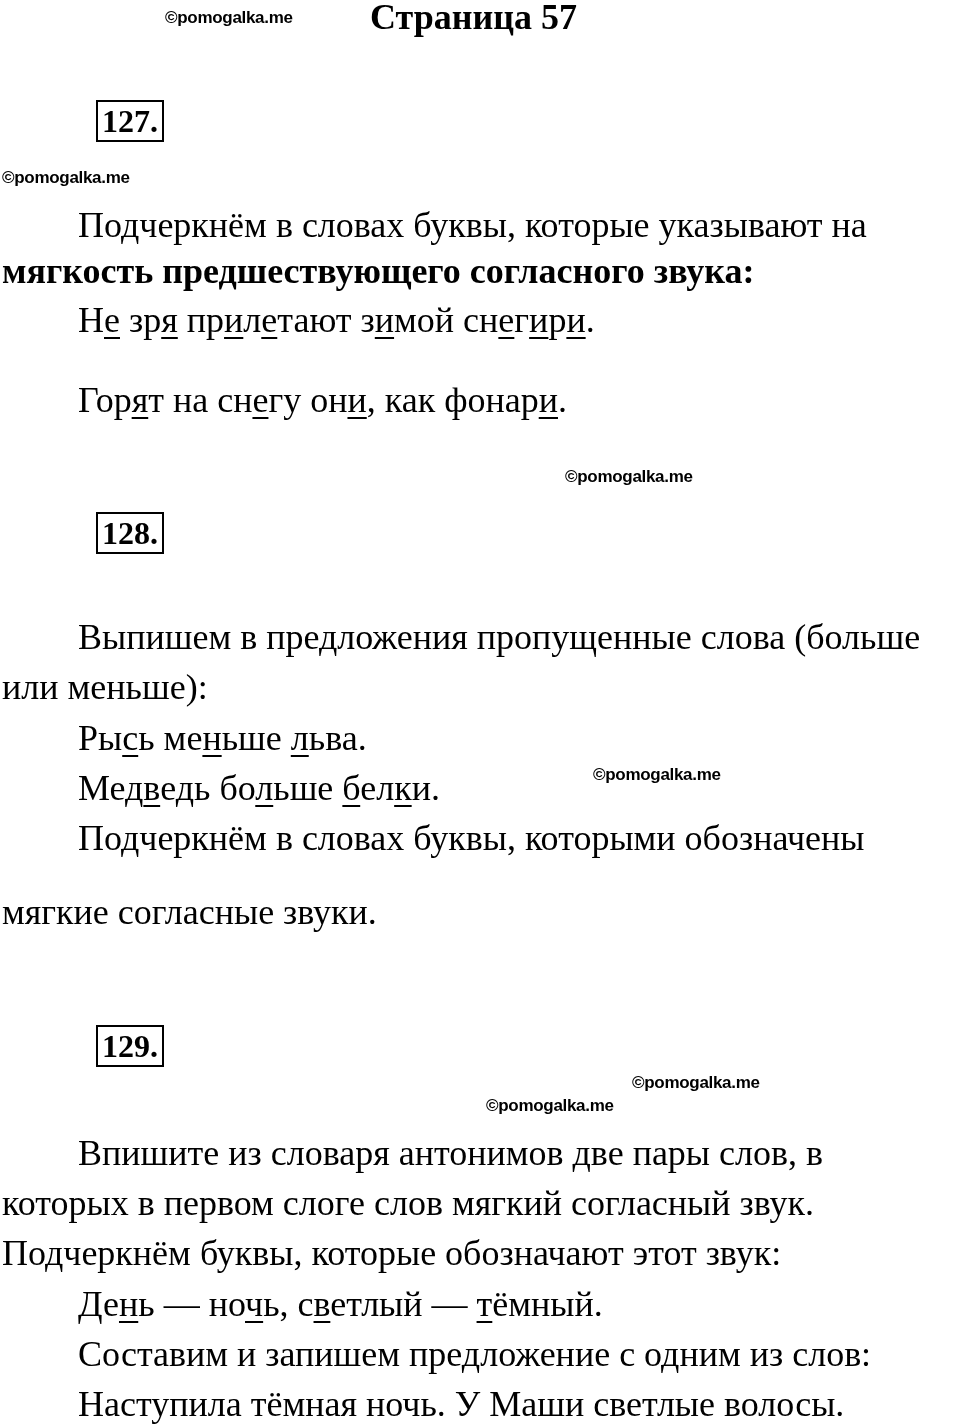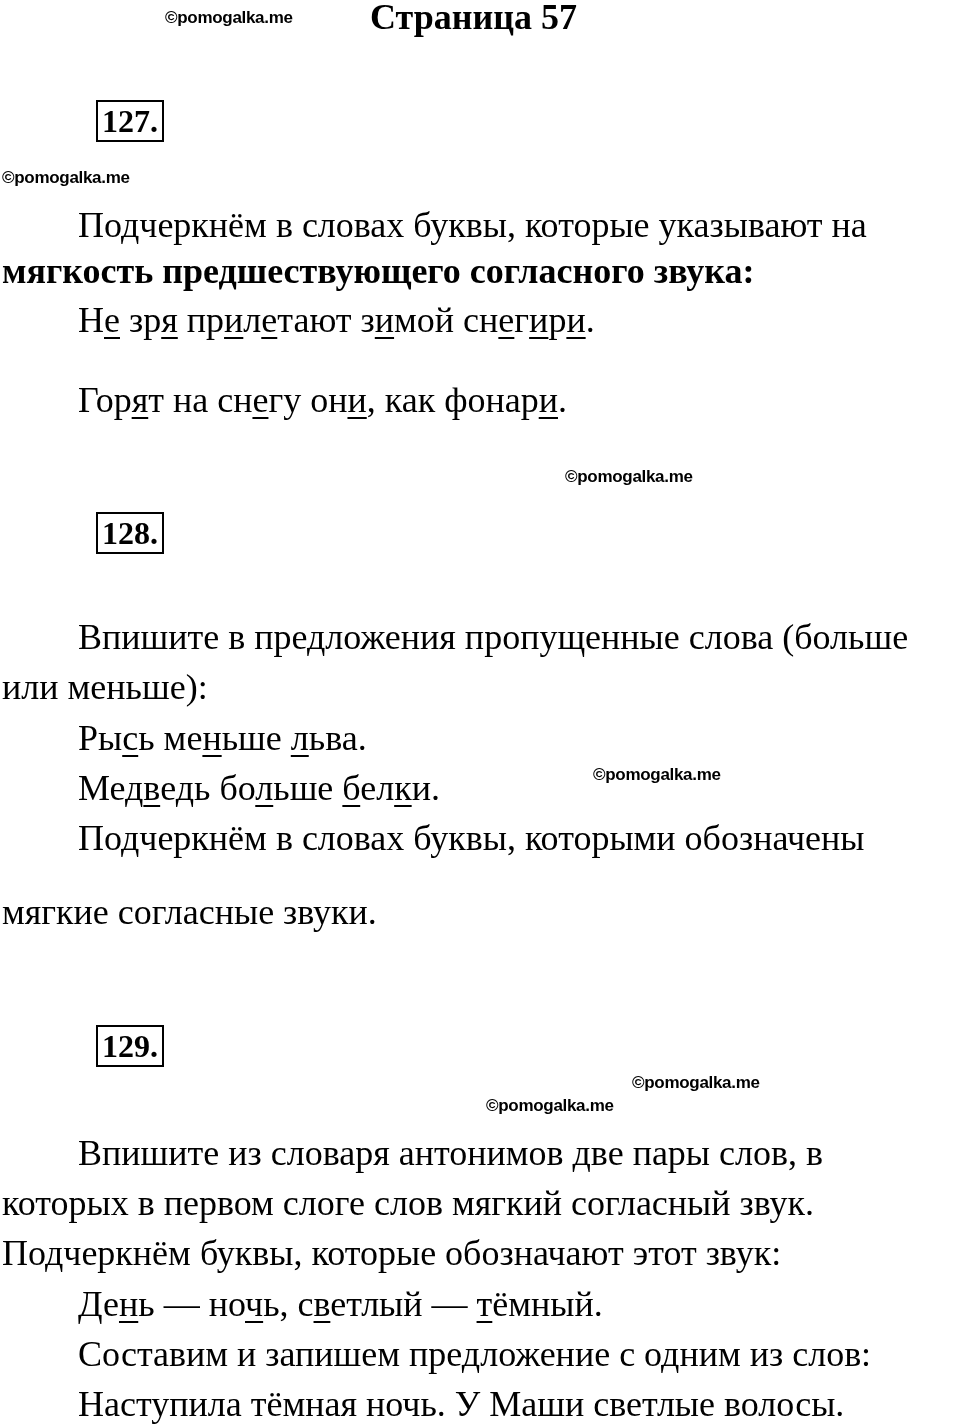--- a/index.html
+++ b/index.html
@@ -30,21 +30,21 @@
 <div id="nums">
     <div class="num" style="top: 100px;">127.</div>
     <div class="num" style="top: 512px;">128.</div>
     <div class="num" style="top: 1025px;">129.</div>
   </div>
 <div id="lines">
     <div class="line ind" style="top: 205px;"><span>Подчеркнём в словах буквы, которые указывают на</span></div>
     <div class="line full" style="top: 251px; font-weight: bold;"><span>мягкость предшествующего согласного звука:</span></div>
     <div class="line ind" style="top: 300px;"><span>Н</span><span class="u">е</span><span> зр</span><span class="u">я</span><span> пр</span><span class="u">и</span><span>л</span><span class="u">е</span><span>тают з</span><span class="u">и</span><span>мой сн</span><span class="u">е</span><span>г</span><span class="u">и</span><span>р</span><span class="u">и</span><span>.</span></div>
     <div class="line ind" style="top: 380px;"><span>Гор</span><span class="u">я</span><span>т на сн</span><span class="u">е</span><span>гу он</span><span class="u">и</span><span>, как фонар</span><span class="u">и</span><span>.</span></div>
-    <div class="line ind" style="top: 617px;"><span>Впишите в предложения пропущенные слова (больше</span></div>
+    <div class="line ind" style="top: 617px;"><span>Выпишем в предложения пропущенные слова (больше</span></div>
     <div class="line full" style="top: 667px;"><span>или меньше):</span></div>
     <div class="line ind" style="top: 718px;"><span>Ры</span><span class="u">с</span><span>ь ме</span><span class="u">н</span><span>ьше </span><span class="u">л</span><span>ьва.</span></div>
     <div class="line ind" style="top: 768px;"><span>Мед</span><span class="u">в</span><span>е</span><span class="u">д</span><span>ь бо</span><span class="u">л</span><span>ьше </span><span class="u">б</span><span>ел</span><span class="u">к</span><span>и.</span></div>
     <div class="line ind" style="top: 818px;"><span>Подчеркнём в словах буквы, которыми обозначены</span></div>
     <div class="line full" style="top: 892px;"><span>мягкие согласные звуки.</span></div>
     <div class="line ind" style="top: 1133px;"><span>Впишите из словаря антонимов две пары слов, в</span></div>
     <div class="line full" style="top: 1183px;"><span>которых в первом слоге слов мягкий согласный звук.</span></div>
     <div class="line full" style="top: 1233px;"><span>Подчеркнём буквы, которые обозначают этот звук:</span></div>
     <div class="line ind" style="top: 1284px;"><span class="u">Д</span><span>е</span><span class="u">н</span><span>ь — но</span><span class="u">ч</span><span>ь, с</span><span class="u">в</span><span>етлый — </span><span class="u">т</span><span>ёмный.</span></div>
     <div class="line ind" style="top: 1334px;"><span>Составим и запишем предложение с одним из слов:</span></div>

